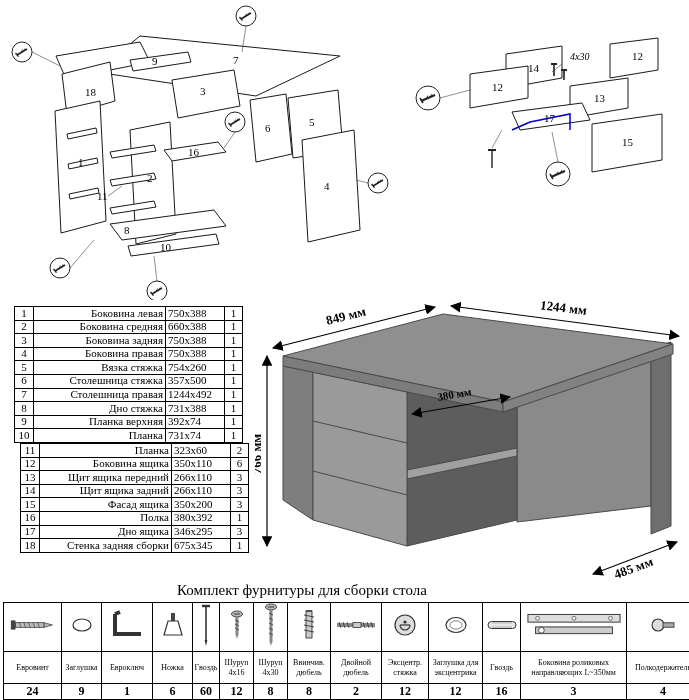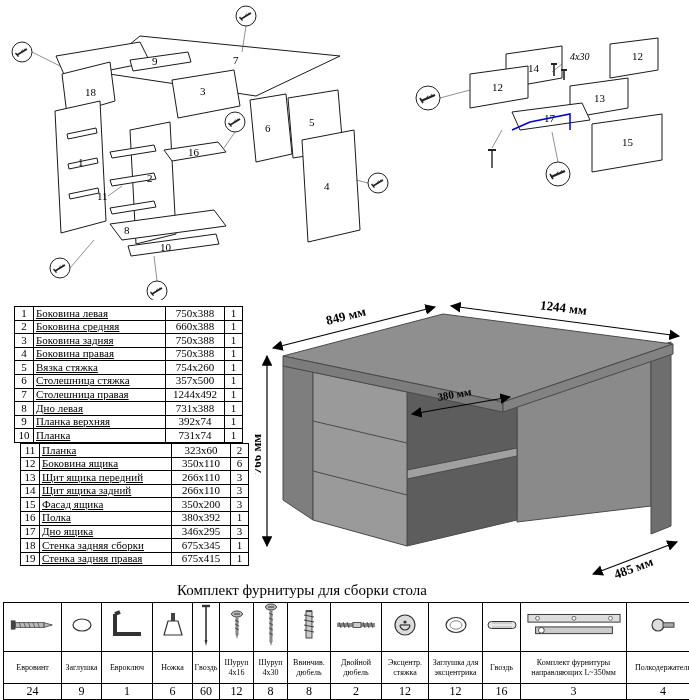--- a/index.html
+++ b/index.html
@@ -8,30 +8,30 @@
   .abs{position:absolute;}
   svg text{font-family:"Liberation Serif",serif;fill:#000;}
   .plabel{font-size:11px;}
   .dimlabel{font-size:13px;font-weight:bold;}
   .dimlabel-sm{font-size:11px;font-weight:bold;}
   .note{font-size:10px;font-style:italic;}
 
   table.parts{border-collapse:collapse;font-size:11px;background:#fff;}
   table.parts td{border:1px solid #000;height:12.6px;line-height:1.05;padding:0 2px;white-space:nowrap;}
   table.parts td.c0{width:16px;text-align:center;padding:0 1px;}
-  table.parts td.c1{width:127px;text-align:left;text-decoration:underline;}
-  table.parts td.c2{width:54px;text-align:center;margin-top:19px;}
+  table.parts td.c1{width:127px;text-align:right;}
+  table.parts td.c2{width:54px;margin-top:19px;}
   table.parts td.c3{width:13px;text-align:center;}
 
   #hw-title{top:582px;left:0;width:604px;text-align:center;font-size:15px;}
   table#hw-table{border-collapse:collapse;table-layout:fixed;width:683px;background:#fff;}
   table#hw-table td{border:1px solid #000;text-align:center;vertical-align:middle;padding:0;overflow:hidden;}
   tr#hw-icons td{height:46px;}
   tr#hw-names td{height:31px;font-size:8px;line-height:1.15;padding:0 1px;word-wrap:break-word;}
-  tr#hw-qtys td{height:15px;font-size:12px;}
+  tr#hw-qtys td{height:15px;font-size:12px;font-weight:bold;}
 </style>
 </head>
 <body>
 
 <div class="page">
 
   <svg class="abs" style="left:4px;top:4px;" width="396" height="296" viewBox="0 0 396 296">
     <defs>
       <g id="cg">
         <circle r="10" fill="#fff" stroke="#222" stroke-width="1"></circle>
@@ -188,21 +188,21 @@
           <td class="c3">1</td>
         </tr>
         <tr>
           <td class="c0">7</td>
           <td class="c1">Столешница правая</td>
           <td class="c2">1244x492</td>
           <td class="c3">1</td>
         </tr>
         <tr>
           <td class="c0">8</td>
-          <td class="c1">Дно левая</td>
+          <td class="c1">Дно стяжка</td>
           <td class="c2">731x388</td>
           <td class="c3">1</td>
         </tr>
         <tr>
           <td class="c0">9</td>
           <td class="c1">Планка верхняя</td>
           <td class="c2">392x74</td>
           <td class="c3">1</td>
         </tr>
         <tr>
@@ -254,26 +254,20 @@
         <tr>
           <td class="c0">17</td>
           <td class="c1">Дно ящика</td>
           <td class="c2">346x295</td>
           <td class="c3">3</td>
         </tr>
         <tr>
           <td class="c0">18</td>
           <td class="c1">Стенка задняя сборки</td>
           <td class="c2">675x345</td>
-          <td class="c3">1</td>
-        </tr>
-        <tr>
-          <td class="c0">19</td>
-          <td class="c1">Стенка задняя правая</td>
-          <td class="c2">675x415</td>
           <td class="c3">1</td>
         </tr>
       </tbody>
     </table>
 
   <svg class="abs" style="left:255px;top:294px;" width="434" height="288" viewBox="0 0 434 288">
     <defs>
       <marker id="ah" viewBox="0 0 10 10" refX="9" refY="5" markerWidth="9" markerHeight="9" orient="auto-start-reverse">
         <path d="M0 0 L10 5 L0 10 z" fill="#000"></path>
       </marker>
@@ -411,21 +405,21 @@
           <td>Евроключ</td>
           <td>Ножка</td>
           <td>Гвоздь</td>
           <td>Шуруп 4x16</td>
           <td>Шуруп 4x30</td>
           <td>Ввинчив. дюбель</td>
           <td>Двойной дюбель</td>
           <td>Эксцентр. стяжка</td>
           <td>Заглушка для эксцентрика</td>
           <td>Гвоздь</td>
-          <td>Комплект фурнитуры направляющих L~350мм</td>
+          <td>Боковина роликовых направляющих L~350мм</td>
           <td>Полкодержатель</td>
         </tr>
       <tr id="hw-qtys">
           <td>24</td>
           <td>9</td>
           <td>1</td>
           <td>6</td>
           <td>60</td>
           <td>12</td>
           <td>8</td>

